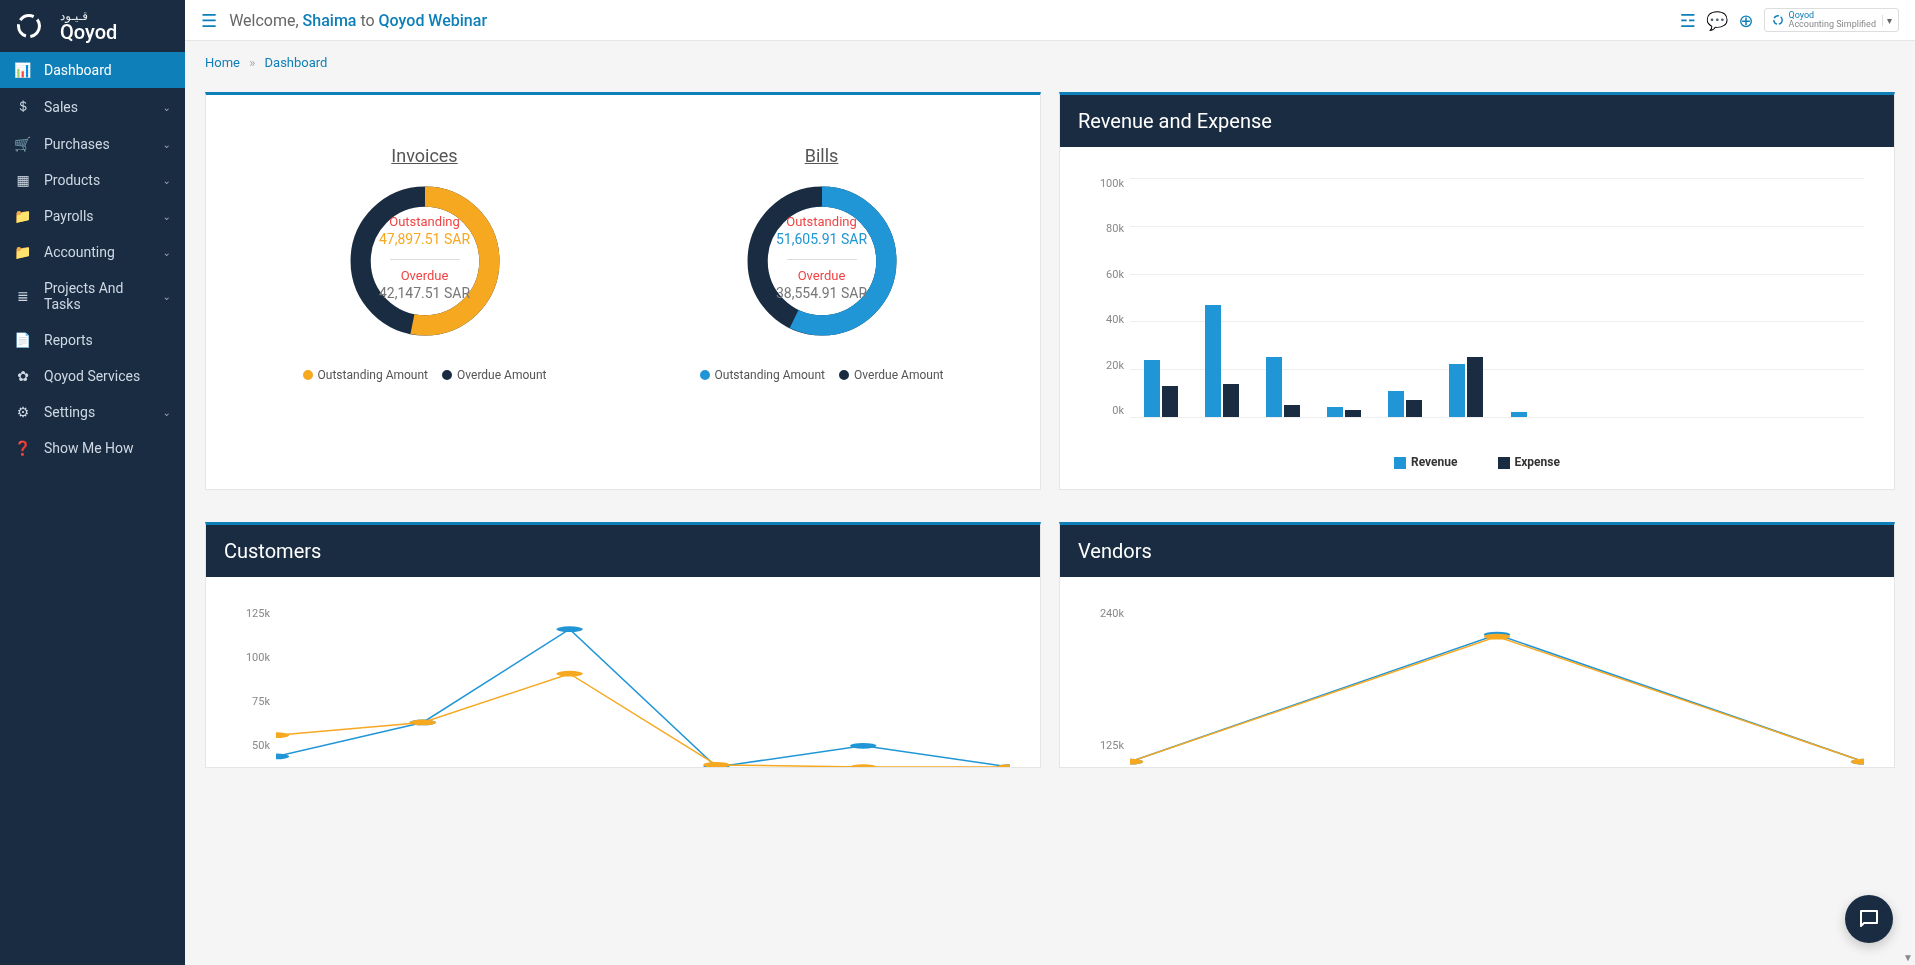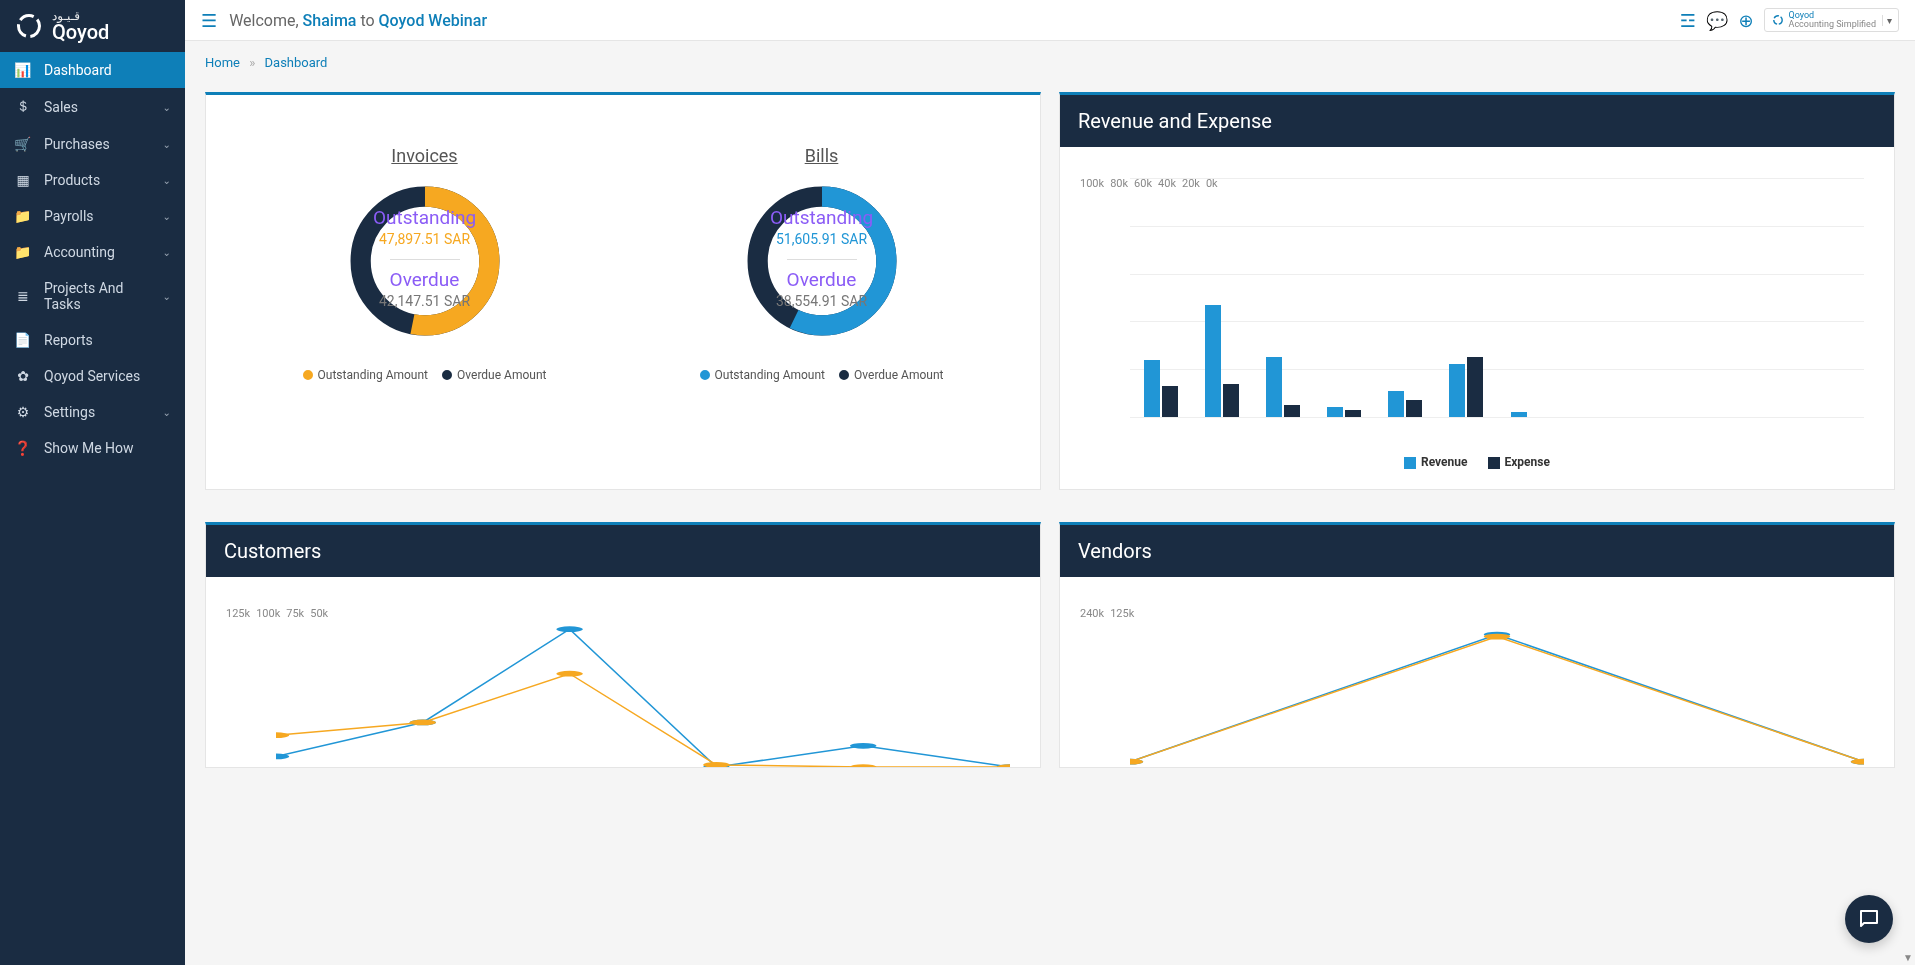--- a/index.html
+++ b/index.html
@@ -1,21 +1,21 @@
 <!DOCTYPE html>
 <html><head>
 <meta charset="utf-8">
 <style>
 * { margin: 0; padding: 0; box-sizing: border-box; }
 body { font-family: -apple-system, BlinkMacSystemFont, "Segoe UI", Roboto, sans-serif; background: #f5f5f5; color: #333; overflow-x: hidden; }
 .app { display: flex; min-height: 100vh; }
 
 
 .sidebar { width: 185px; background: #1a2c42; color: #fff; flex-shrink: 0; }
-.logo { padding: 10px 14px; display: flex; align-items: center; gap: 8px; font-size: 20px; font-weight: 500; }
+.logo { padding: 10px 14px; display: flex; align-items: center; gap: 16px; font-size: 20px; font-weight: 500; }
 .logo svg { width: 30px; height: 30px; }
 .logo-text { display:flex; flex-direction:column; line-height:1; }
 .logo-ar { font-size:12px; opacity:.9; }
 .nav { list-style: none; }
 .nav li { display: flex; align-items: center; padding: 10px 14px; font-size: 14px; color: #cfd8e3; cursor: pointer; position: relative; }
 .nav li.active { background: #0e7fb8; color: #fff; }
 .nav li .nav-icon { width: 18px; margin-right: 12px; display: inline-flex; justify-content: center; }
 .nav li .chev { margin-left: auto; font-size: 10px; opacity: .7; }
 
 
@@ -41,43 +41,43 @@
 .panel-head { background: #1a2c42; color: #fff; padding: 14px 18px; font-size: 20px; }
 .panel-body { padding: 20px; }
 
 
 .gauges { display: flex; justify-content: space-around; padding-top: 30px; }
 .gauge { text-align: center; width: 260px; }
 .gauge-title { font-size: 18px; color: #555; margin-bottom: 10px; text-decoration: underline; }
 .donut-wrap { position: relative; width: 170px; height: 170px; margin: 0 auto; }
 .donut-wrap svg { width: 170px; height: 170px; transform: rotate(-90deg); }
 .donut-center { position: absolute; inset: 0; display: flex; flex-direction: column; justify-content: center; align-items: center; }
-.donut-center .lbl { font-size: 19px; color: #8b5cf6; }
+.donut-center .lbl { font-size: 13px; color: #ef4444; }
 .donut-center .val { font-size: 14px; color: #f6a821; margin-top: 2px; margin-bottom: 8px; }
 .donut-center .val.amount2 { color:#777; }
 .donut-center hr { width: 70px; border: none; border-top: 1px solid #ddd; margin: 4px 0 8px; }
 .gauge-legend { margin-top: 22px; font-size: 12px; color: #555; display:flex; justify-content:center; gap:14px; }
 .gauge-legend span { display:flex; align-items:center; gap:5px; }
 .dot { width:10px; height:10px; border-radius:50%; border:2px solid; display:inline-block; }
 
 
 .bar-chart { position: relative; height: 280px; padding: 10px 10px 0 50px; }
-.y-axis { position: absolute; left: 0; top: 10px; bottom: 30px; width: 50px; display: flex; flex-direction: row; justify-content: space-between; text-align: right; font-size: 11px; color: #888; }
+.y-axis { position: absolute; left: 0; top: 10px; bottom: 30px; width: 50px; display: flex; flex-direction: column; justify-content: space-between; text-align: right; font-size: 11px; color: #888; }
 .y-axis div { padding-right: 6px; }
 .plot { position: absolute; left: 50px; right: 10px; top: 10px; bottom: 30px; border-top:1px solid transparent; }
 .gridline { position:absolute; left:0; right:0; border-top:1px solid #eee; }
 .bars { position:absolute; left:0; right:0; bottom:0; top:0; display:flex; align-items:flex-end; }
 .bar-group { flex:1; display:flex; justify-content:center; gap:2px; align-items:flex-end; height:100%; }
 .bar { width: 16px; }
 .bar.rev { background: #2196d6; }
 .bar.exp { background: #1a2c42; }
 .x-axis { position:absolute; left:50px; right:10px; bottom:8px; display:flex; font-size:11px; color:#666; }
 .x-axis div { flex:1; text-align:center; }
 .chart-legend { text-align:center; font-size:12px; color:#333; margin-top:8px; }
-.chart-legend span { margin:0 10px; }
+.chart-legend span { margin:0 20px; }
 .sq { display:inline-block; width:12px; height:12px; margin-right:5px; vertical-align:middle; }
 
 
 .line-chart { position:relative; height:170px; padding:10px 10px 0 50px; overflow:hidden; }
 .line-chart .y-axis { top:10px; bottom:15px; }
 .line-chart .plot { top:10px; bottom:0; }
 
 
 .chat-widget { position:fixed; right:22px; bottom:22px; width:48px; height:48px; background:#1a2c42; border-radius:50%; display:flex; align-items:center; justify-content:center; color:#fff; font-size:22px; cursor:pointer; box-shadow:0 4px 12px rgba(0,0,0,.2); }
 

